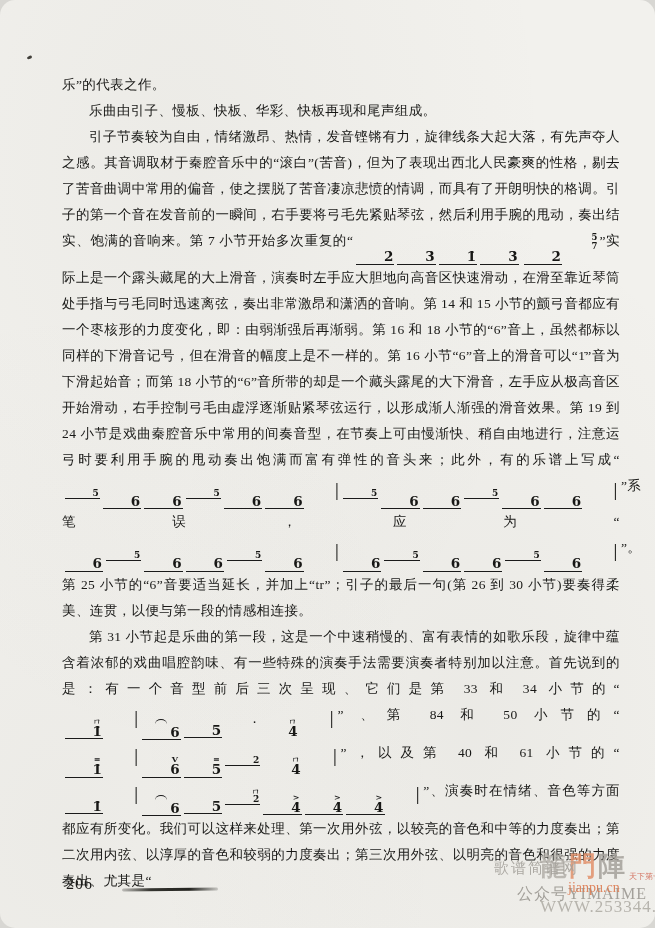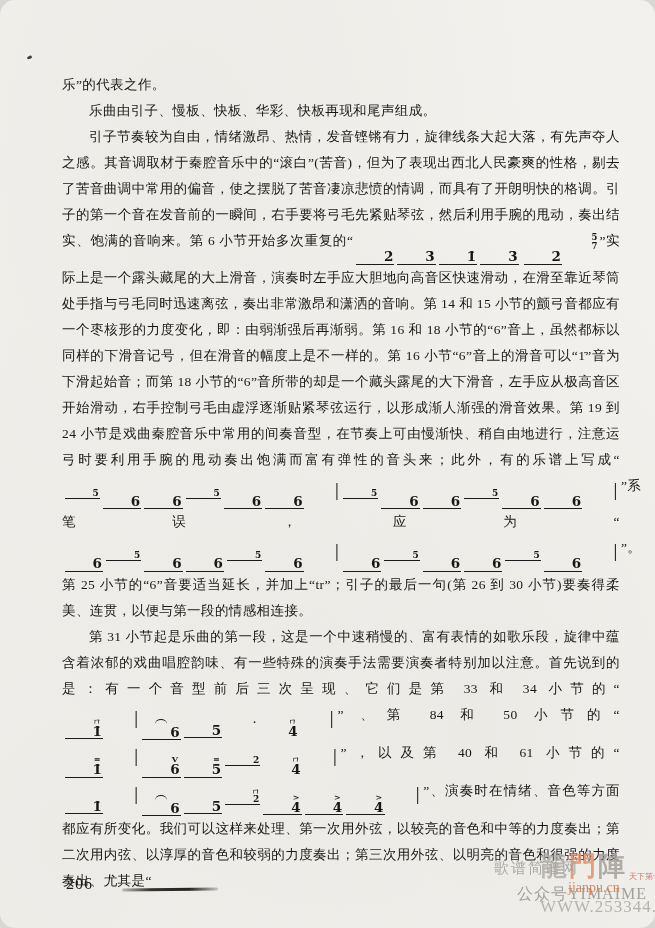--- a/index.html
+++ b/index.html
@@ -56,21 +56,21 @@
 </style>
 </head>
 <body>
 
 <div class="page">
 
   <div class="content">
     <div id="paragraphs">
         <p class="para"><span>乐”的代表之作。</span></p>
         <p class="para indent"><span>乐曲由引子、慢板、快板、华彩、快板再现和尾声组成。</span></p>
-        <p class="para indent"><span>引子节奏较为自由，情绪激昂、热情，发音铿锵有力，旋律线条大起大落，有先声夺人之感。其音调取材于秦腔音乐中的“滚白”(苦音)，但为了表现出西北人民豪爽的性格，剔去了苦音曲调中常用的偏音，使之摆脱了苦音凄凉悲愤的情调，而具有了开朗明快的格调。引子的第一个音在发音前的一瞬间，右手要将弓毛先紧贴琴弦，然后利用手腕的甩动，奏出结实、饱满的音响来。第 6 小节开始多次重复的“</span><span class="notation"><span class="note u1">
+        <p class="para indent"><span>引子节奏较为自由，情绪激昂、热情，发音铿锵有力，旋律线条大起大落，有先声夺人之感。其音调取材于秦腔音乐中的“滚白”(苦音)，但为了表现出西北人民豪爽的性格，剔去了苦音曲调中常用的偏音，使之摆脱了苦音凄凉悲愤的情调，而具有了开朗明快的格调。引子的第一个音在发音前的一瞬间，右手要将弓毛先紧贴琴弦，然后利用手腕的甩动，奏出结实、饱满的音响来。第 7 小节开始多次重复的“</span><span class="notation"><span class="note u1">
               <span class="tm"></span>
               <span class="nm">2̇</span>
             </span><span class="note u1">
               <span class="tm"></span>
               <span class="nm">3̇</span>
             </span><span class="note u1">
               <span class="tm"></span>
               <span class="nm">1̇</span>
             </span><span class="note u1">
               <span class="tm"></span>

